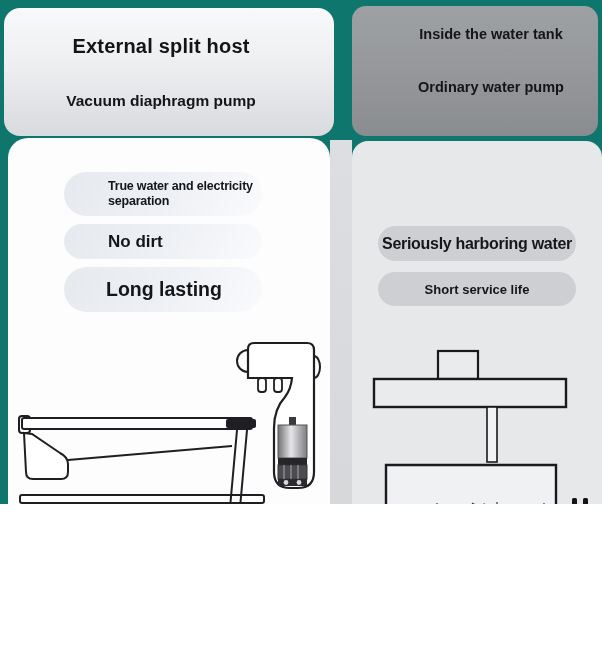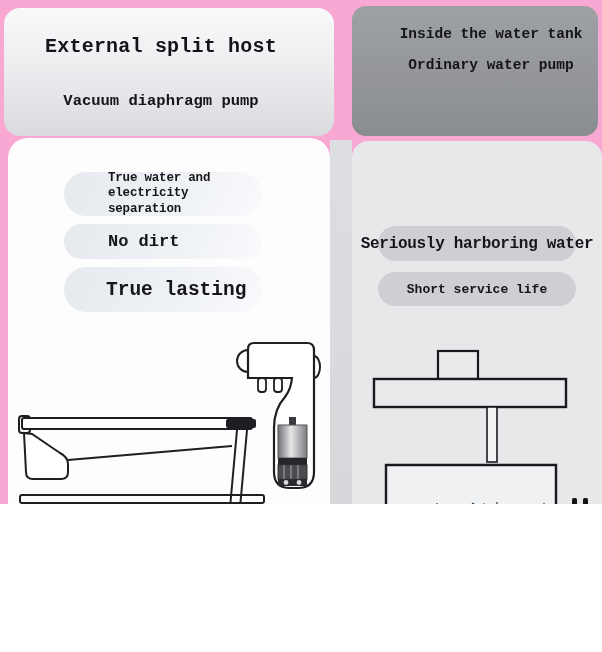--- a/index.html
+++ b/index.html
@@ -1,29 +1,29 @@
 <!DOCTYPE html>
 <html><head>
 <meta charset="utf-8">
 <style>
   html,body{margin:0;padding:0;background:#ffffff;}
-  .page{position:relative;width:602px;height:504px;background:#f9a8d4;overflow:hidden;
-        font-family:Liberation Mono, monospace;color:#141419;}
+  .page{position:relative;width:602px;height:504px;background:#0f766e;overflow:hidden;
+        font-family:Liberation Sans, sans-serif;color:#141419;}
   
   .hdr{position:absolute;text-align:center;box-sizing:border-box;}
   .header-left{left:4px;top:8px;width:330px;height:128px;border-radius:16px;
       background:linear-gradient(180deg,#f8f9fa 0%,#eceef0 45%,#d8dadd 100%);
       padding-top:27px;padding-right:16px;}
   .header-right{left:352px;top:6px;width:246px;height:130px;border-radius:14px;
       background:linear-gradient(180deg,#9ea1a3 0%,#94969a 55%,#8a8d90 100%);
       padding-top:20px;padding-left:32px;}
   .hl-title{font-size:20px;font-weight:700;letter-spacing:.2px;}
   .hl-sub{font-size:15.5px;font-weight:700;margin-top:34px;}
   .hr-title{font-size:14.5px;font-weight:700;}
-  .hr-sub{font-size:14.5px;font-weight:700;margin-top:15px;}
+  .hr-sub{font-size:14.5px;font-weight:700;margin-top:37px;}
   
   .gutter{position:absolute;left:330px;top:140px;width:22px;height:512px;
       background:linear-gradient(180deg,#dddee1 0%,#d3d5d7 100%);z-index:0;}
   
   .card{position:absolute;z-index:1;box-sizing:border-box;}
   .content-card-left{left:8px;top:138px;width:322px;height:510px;background:#fdfdfe;
       border-radius:20px;}
   .content-card-right{left:352px;top:141px;width:250px;height:511px;background:#e7e8e9;
       border-radius:16px;}
   
@@ -61,21 +61,21 @@
   <div class="hdr header-right">
     <div class="hr-title">Inside the water tank</div>
     <div class="hr-sub">Ordinary water pump</div>
   </div>
 
   <div class="card content-card-left">
     <div class="pill pill-left pl2">No dirt</div>
     <div class="pill pill-left pl1">
       <span>True water and electricity separation</span>
     </div>
-    <div class="pill pill-left pl3">True lasting</div>
+    <div class="pill pill-left pl3">Long lasting</div>
 
     <svg class="illus illus-left" viewBox="0 0 322 297">
       <defs>
         <linearGradient id="cyl" x1="0" y1="0" x2="1" y2="0">
           <stop offset="0" stop-color="#707075"></stop>
             <stop offset="0.45" stop-color="#e6e6e8"></stop>
             <stop offset="1" stop-color="#7d7d82"></stop>
         </linearGradient>
         <linearGradient id="waterL" x1="0" y1="0" x2="0" y2="1">
           <stop offset="0" stop-color="#c9dfee"></stop>

